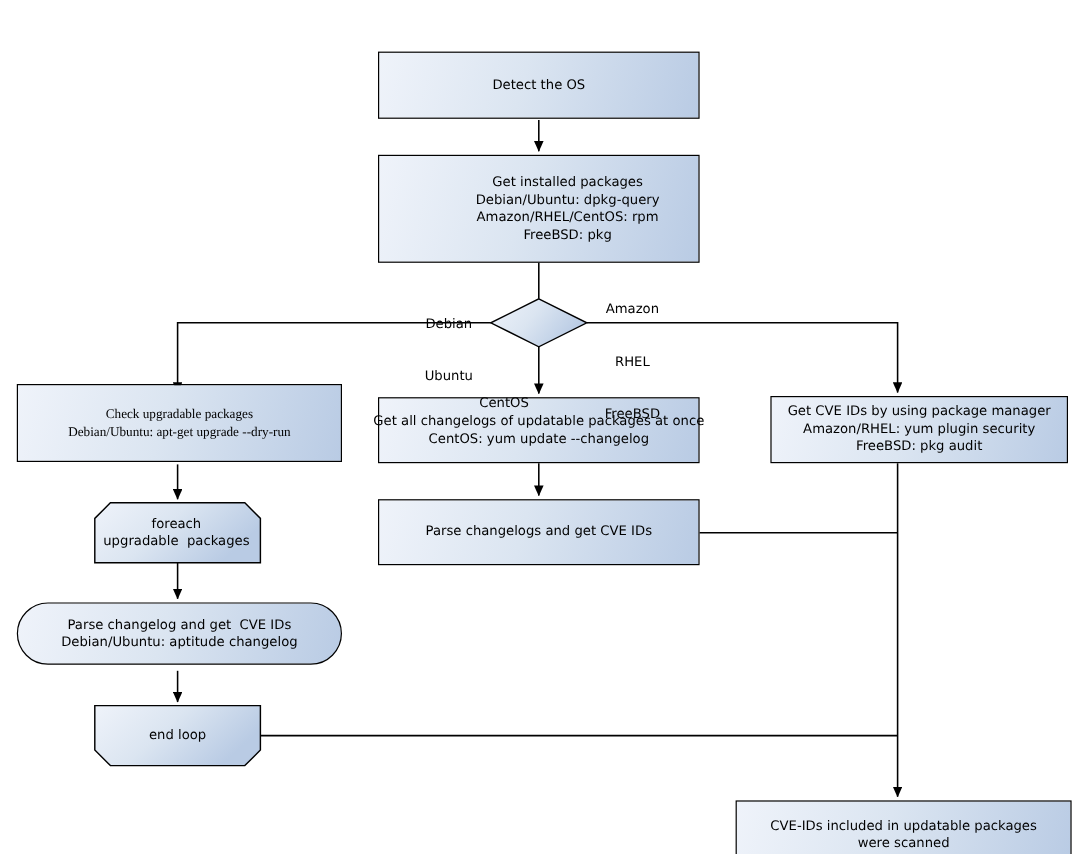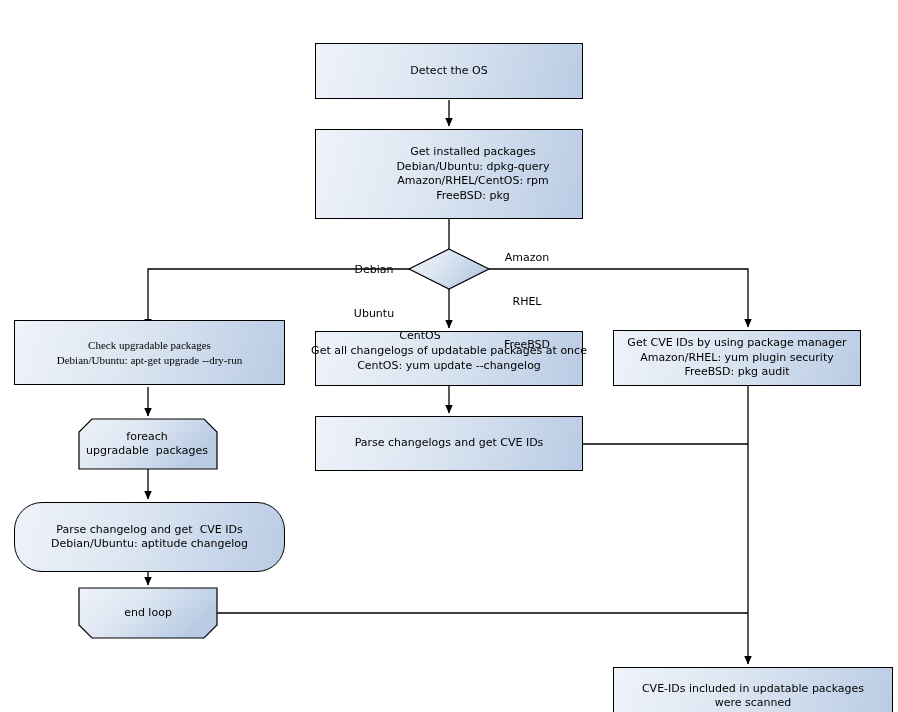--- a/index.html
+++ b/index.html
@@ -97,35 +97,35 @@
     <div>Debian/Ubuntu: dpkg-query</div>
     <div>Amazon/RHEL/CentOS: rpm</div>
     <div>FreeBSD: pkg</div>
   </div>
 
   <div class="node" style="left:14px; top:292px; width:271px; height:65px;font-family:Liberation Serif, serif;">
     <div>Check upgradable packages</div>
     <div>Debian/Ubuntu: apt-get upgrade --dry-run</div>
   </div>
 
-  <div class="node" style="left:14px; top:474px; width:271px; height:70px;border-radius:28px;">
+  <div class="node" style="left:14px; top:474px; width:271px; height:52px;border-radius:28px;">
     <div>Parse changelog and get  CVE IDs</div>
     <div>Debian/Ubuntu: aptitude changelog</div>
   </div>
 
   <div class="node" style="left:315px; top:303px; width:268px; height:55px;">
     <div>Get all changelogs of updatable packages at once</div>
     <div>CentOS: yum update --changelog</div>
   </div>
 
   <div class="node" style="left:315px; top:388px; width:268px; height:55px;">
     <div>Parse changelogs and get CVE IDs</div>
   </div>
 
-  <div class="node" style="left:613px; top:302px; width:248px; height:56px;">
+  <div class="node" style="left:642px; top:302px; width:248px; height:56px;">
     <div>Get CVE IDs by using package manager</div>
     <div>Amazon/RHEL: yum plugin security</div>
     <div>FreeBSD: pkg audit</div>
   </div>
 
   <div class="node" style="left:613px; top:639px; width:280px; height:58px;">
     <div>CVE-IDs included in updatable packages</div>
     <div>were scanned</div>
   </div>
 

